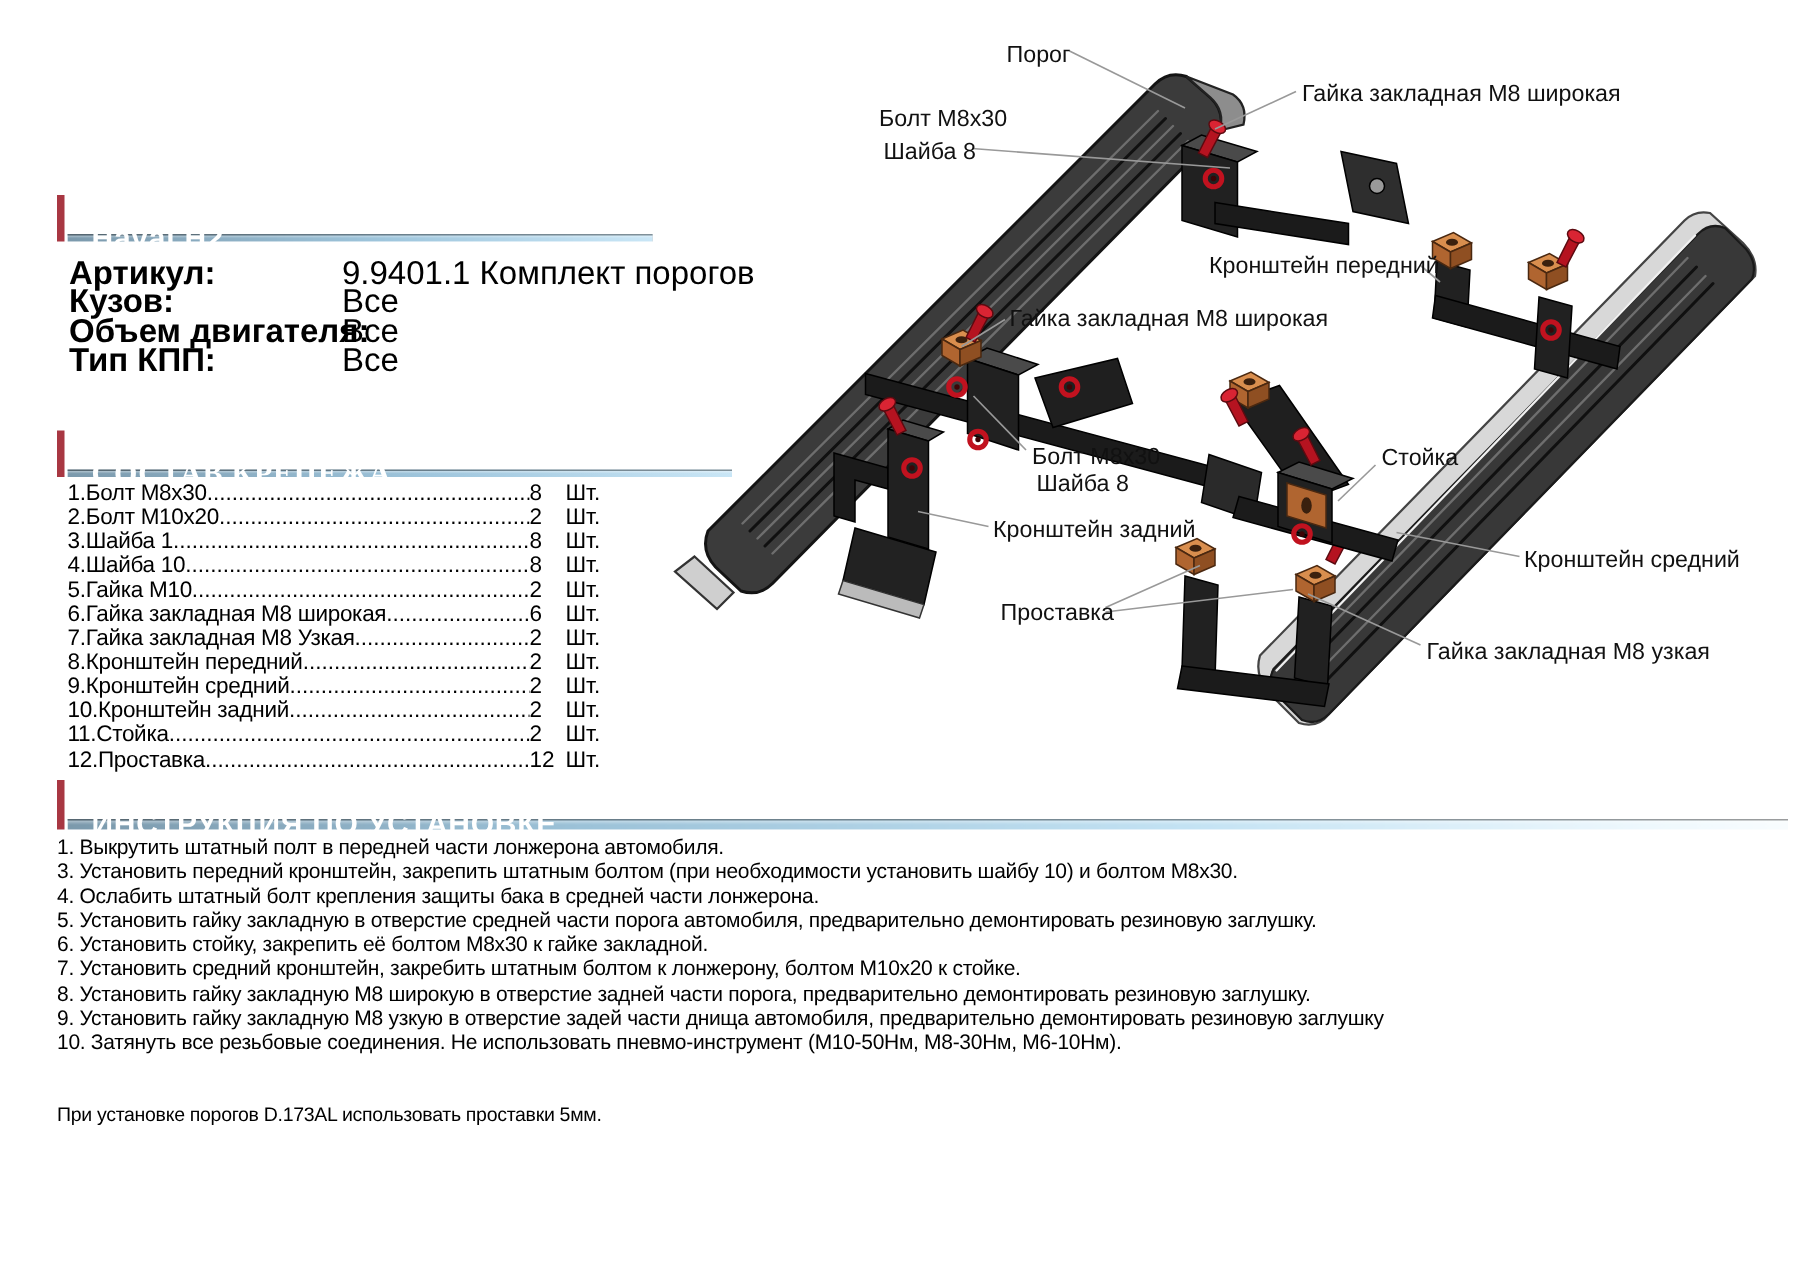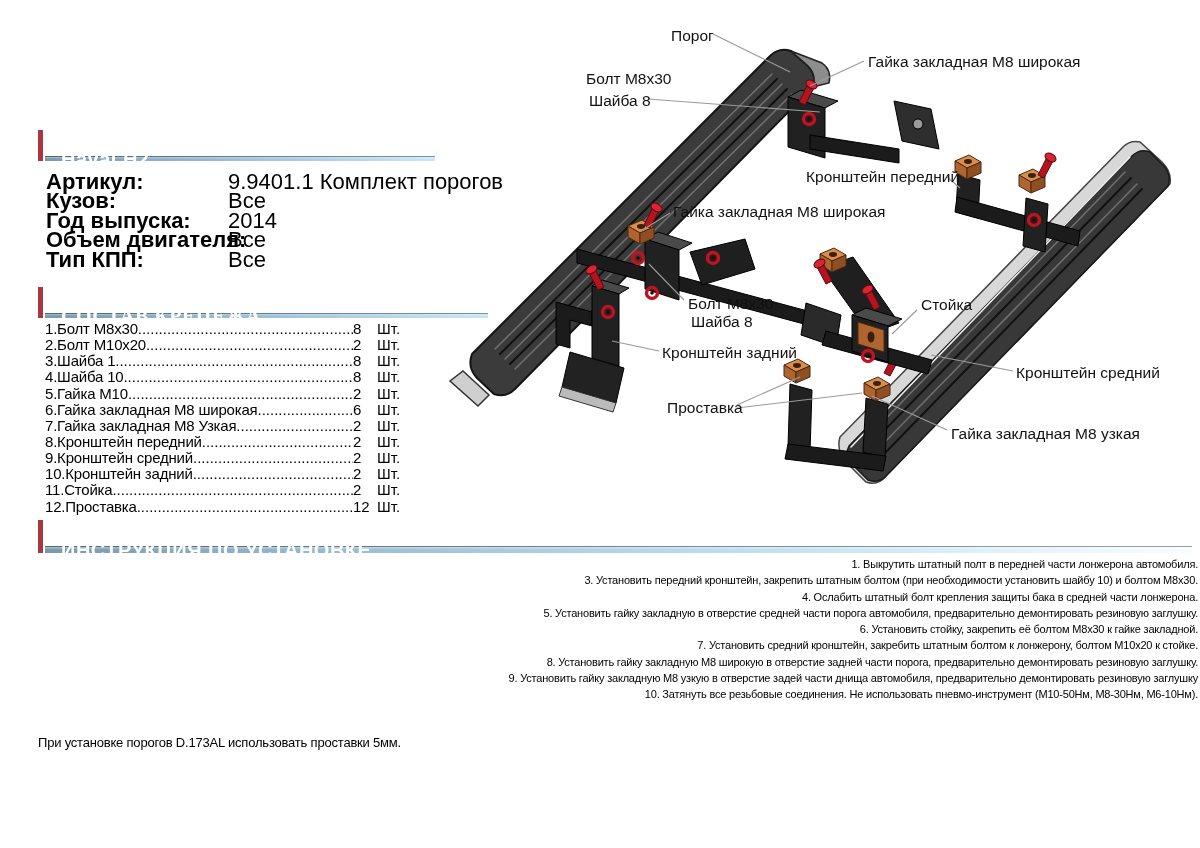--- a/index.html
+++ b/index.html
@@ -27,21 +27,21 @@
   .parts{position:absolute;left:45px;top:321px;width:366px;}
   .part-row{display:flex;align-items:baseline;height:16.15px;font-size:15px;line-height:16.15px;}
   .part-name{white-space:nowrap;flex:0 0 auto;letter-spacing:-.2px;}
   .part-leader{flex:1;overflow:hidden;white-space:nowrap;}
   .part-leader::after{content:"..........................................................................................";}
   .part-qty{width:24px;flex:0 0 auto;}
   .part-unit{width:34px;flex:0 0 auto;}
 
   
   .steps{position:absolute;left:38px;top:556px;width:1160px;}
-  .step-row{height:16.3px;font-size:11px;line-height:16.3px;white-space:nowrap;letter-spacing:-.2px;text-align:right;}
+  .step-row{height:16.3px;font-size:14px;line-height:16.3px;white-space:nowrap;letter-spacing:-.2px;}
   .note{position:absolute;left:38px;top:735px;font-size:13px;white-space:nowrap;letter-spacing:-.2px;}
 
   
   .diagram{position:absolute;left:440px;top:0;width:760px;height:520px;}
   .dlabel{font-family:"Liberation Sans",sans-serif;font-size:15.5px;fill:#111;}
   .leader{stroke:#999;stroke-width:1.1;fill:none;}
   .metal{fill:#212121;stroke:#000;stroke-width:1;}
   .metal-top{fill:#4a4a4a;stroke:#000;stroke-width:1;}
   .arm{fill:#1b1b1b;stroke:#000;stroke-width:1;}
 </style>
@@ -61,24 +61,20 @@
   <div class="spec-row">
     <span class="spec-label">Артикул:</span>
     <span class="spec-value">9.9401.1 Комплект порогов</span>
   </div>
 
   <div class="spec-row">
     <span class="spec-label">Кузов:</span>
     <span class="spec-value">Все</span>
   </div>
 
-  <div class="spec-row">
-    <span class="spec-label">Год выпуска:</span>
-    <span class="spec-value">2014</span>
-  </div>
 
   <div class="spec-row">
     <span class="spec-label">Объем двигателя:</span>
     <span class="spec-value">Все</span>
   </div>
 
   <div class="spec-row">
     <span class="spec-label">Тип КПП:</span>
     <span class="spec-value">Все</span>
   </div>

